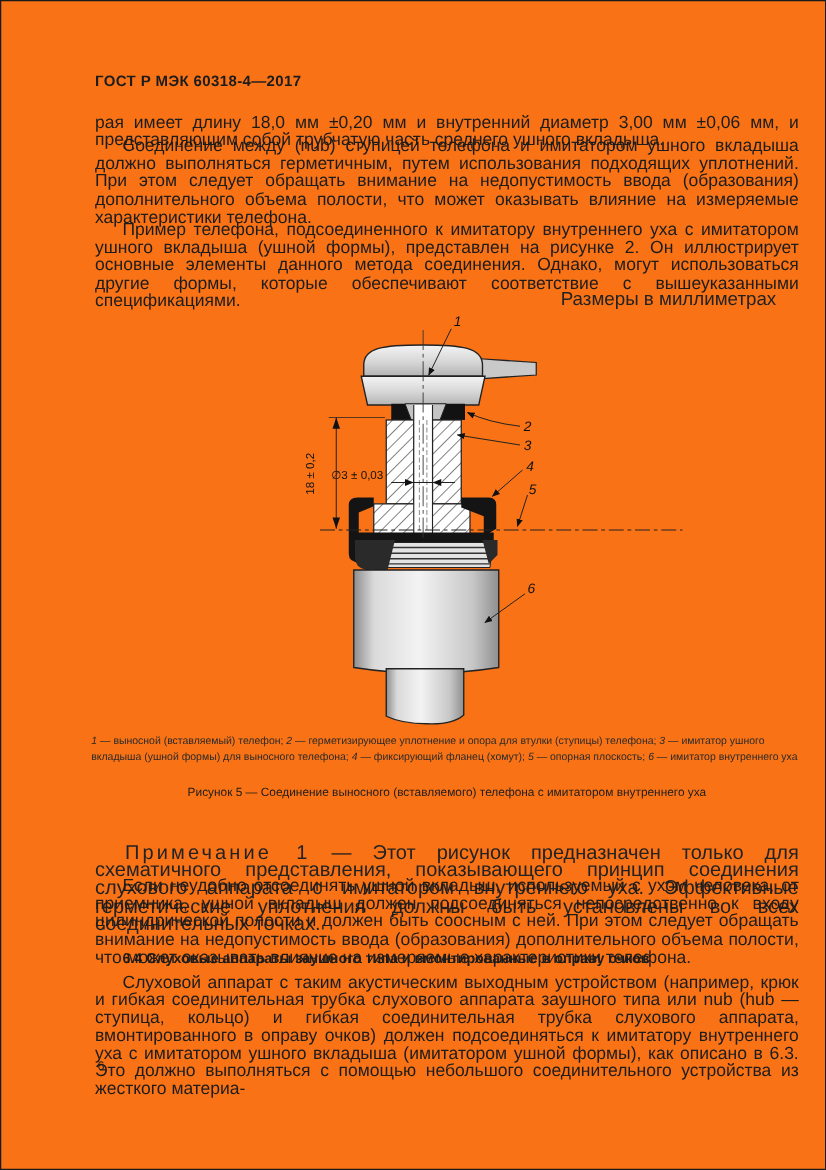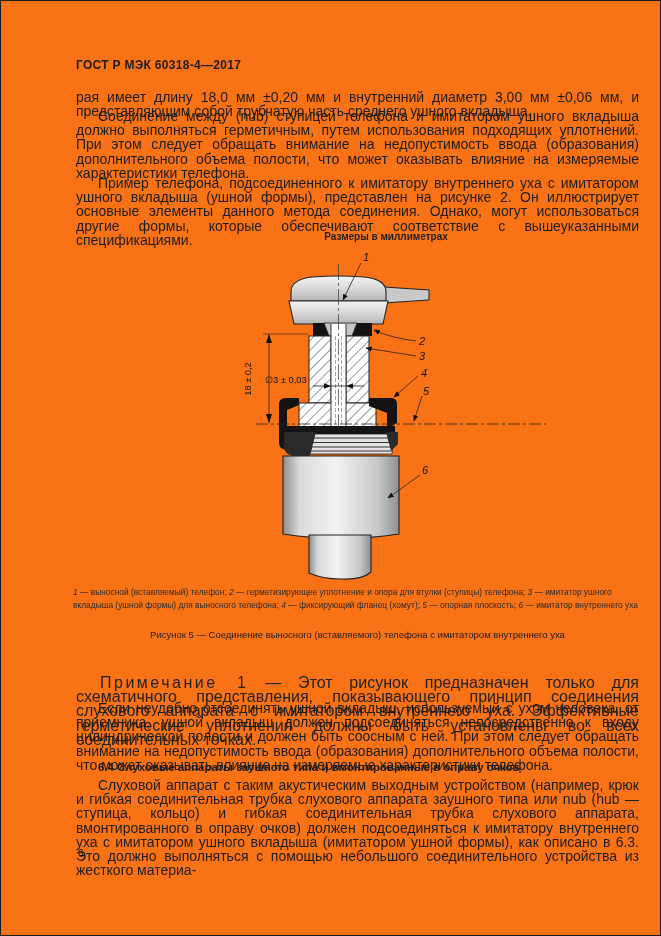--- a/index.html
+++ b/index.html
@@ -8,21 +8,21 @@
     border:1px solid #1a1a1a;overflow:hidden;
     font-family:"Liberation Sans",sans-serif;color:#1c1c1c;
   }
   .abs{position:absolute;}
   .doc-header{left:75px;top:57px;font-size:12px;font-weight:bold;letter-spacing:.3px;}
   .body-par{
     left:75px;width:563px;font-size:14px;line-height:14.2px;
     text-align:justify;
   }
   .indent{text-indent:22px;}
-  .units-caption{left:150px;top:230px;width:470px;text-align:center;font-size:10px;color:#222;font-weight:bold;}
+  .units-caption{left:150px;top:230px;width:470px;text-align:right;font-size:15px;color:#222;}
   .figure-box{left:165px;top:245px;width:400px;height:345px;}
   .legend{
     left:72px;top:585px;width:566px;text-align:left;
     font-size:8.4px;line-height:13.2px;color:#2a2a2a;
   }
   .legend i{font-style:italic;}
   .fig-caption{left:75px;top:628px;width:563px;text-align:center;font-size:9.5px;color:#1c1c1c;}
   .note{
     left:75px;top:675px;width:563px;font-size:16px;line-height:14.2px;
     text-align:justify;text-indent:24px;color:#222;

